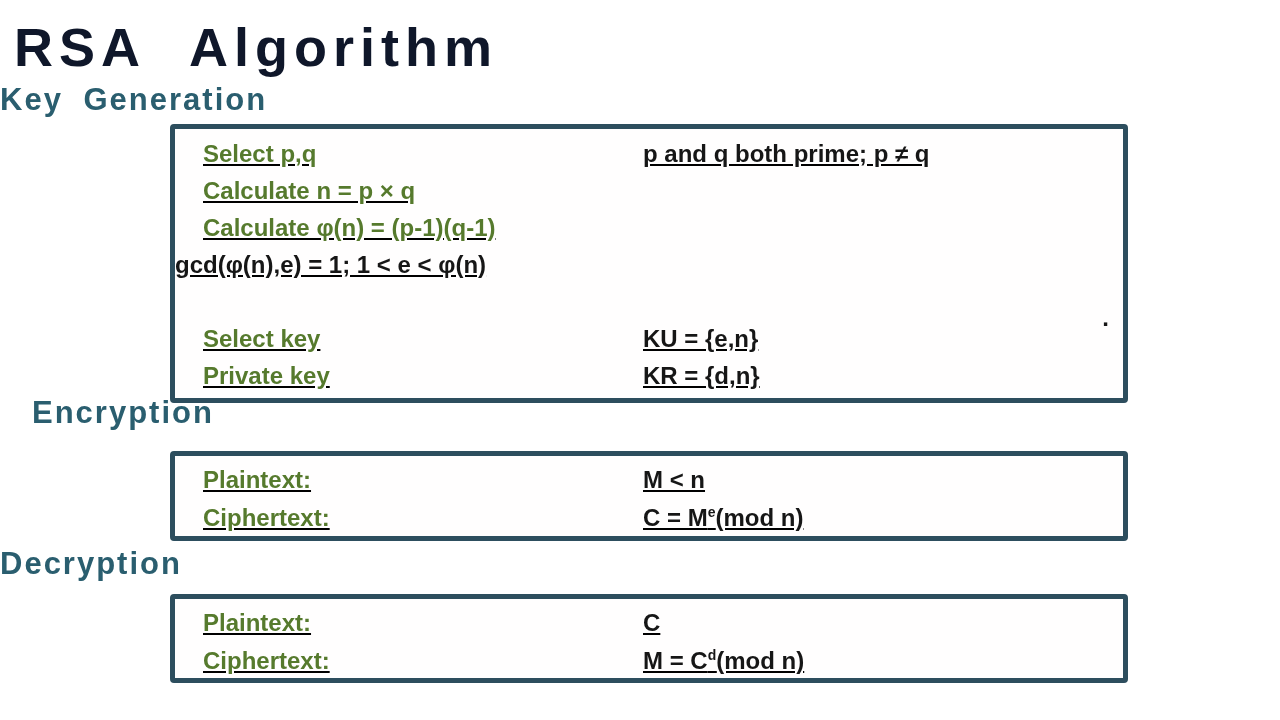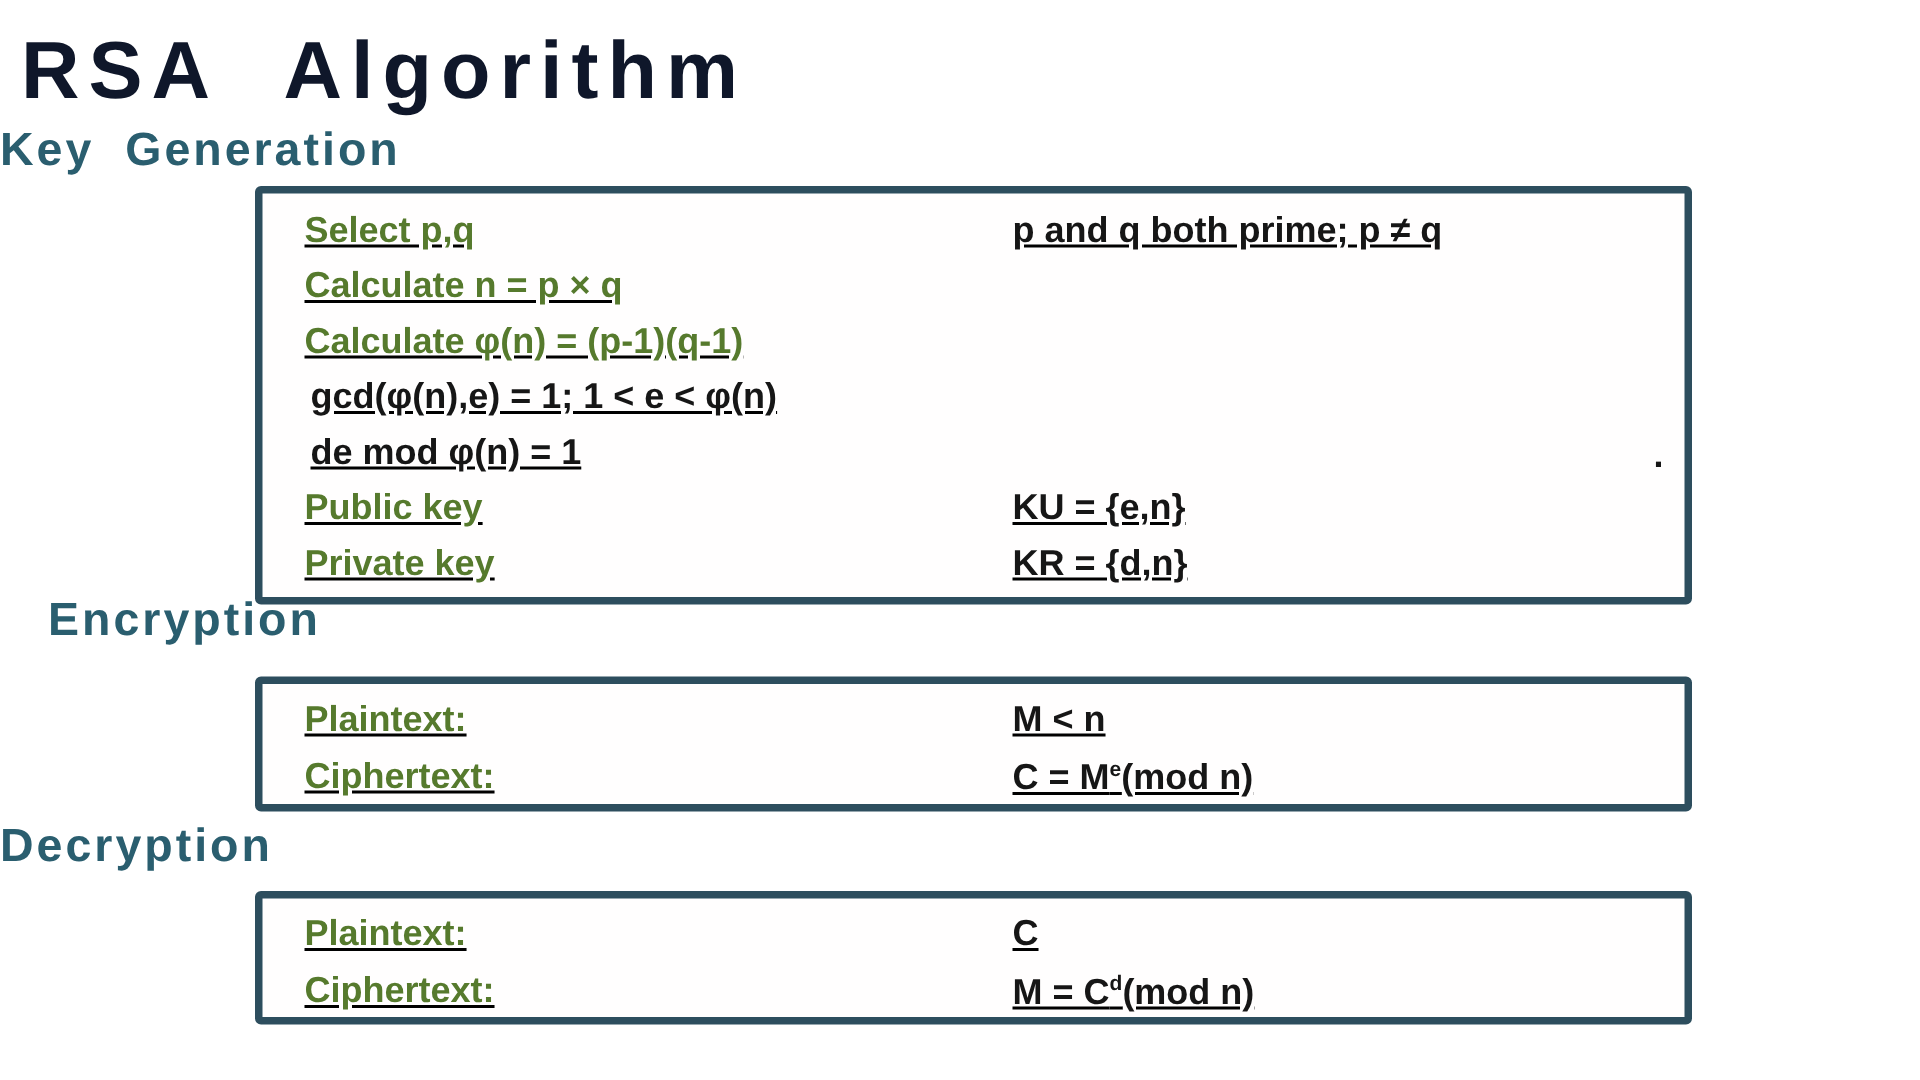--- a/index.html
+++ b/index.html
@@ -33,21 +33,20 @@
   .row { display:flex; align-items:center; height:37px; }
   .box-enc .row, .box-dec .row { height:38px; }
   .cell-left {
     margin-left:28px; width:440px; flex-shrink:0;
     color:#567a2d; font-size:24px; font-weight:bold;
   }
   .cell-right {
     flex:1; position:relative; padding-right:18px;
     color:#161616; font-size:24px; font-weight:bold;
     white-space:nowrap;
-    margin-left:32px;
   }
   .note-dot {
     position:absolute; right:14px; top:2px;
     color:#161616; font-size:24px; font-weight:bold;
   }
   sup { font-size:14px; font-weight:bold; }
 </style>
 </head>
 <body>
 
@@ -64,24 +63,24 @@
     <span class="cell-right"></span>
   </div>
   <div class="row">
     <span class="cell-left">Calculate φ(n) = (p-1)(q-1)</span>
     <span class="cell-right"></span>
   </div>
   <div class="row">
     <span class="cell-right">gcd(φ(n),e) = 1; 1 &lt; e &lt; φ(n)</span>
   </div>
   <div class="row">
-    <span class="cell-right"><span>de mod φ(n) = 1</span><span class="note-dot">.</span></span>
+    <span class="cell-right"><span class="note-dot">.</span></span>
   </div>
   <div class="row">
-    <span class="cell-left">Public key</span>
+    <span class="cell-left">Select key</span>
     <span class="cell-right">KU = {e,n}</span>
   </div>
   <div class="row">
     <span class="cell-left">Private key</span>
     <span class="cell-right">KR = {d,n}</span>
   </div>
 </div>
 
 <h2 class="heading heading-enc">Encryption</h2>
 <div class="box box-enc">

